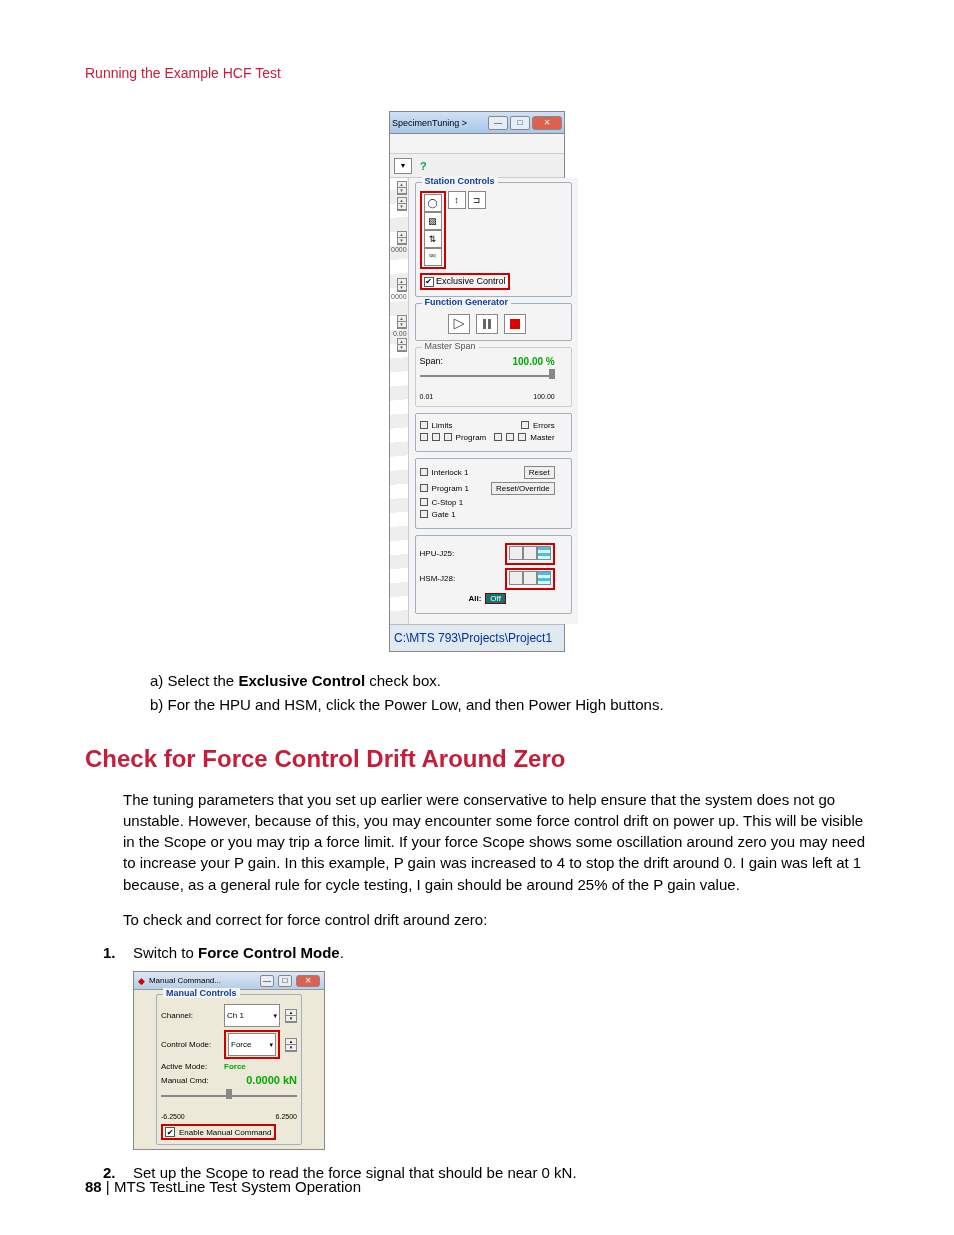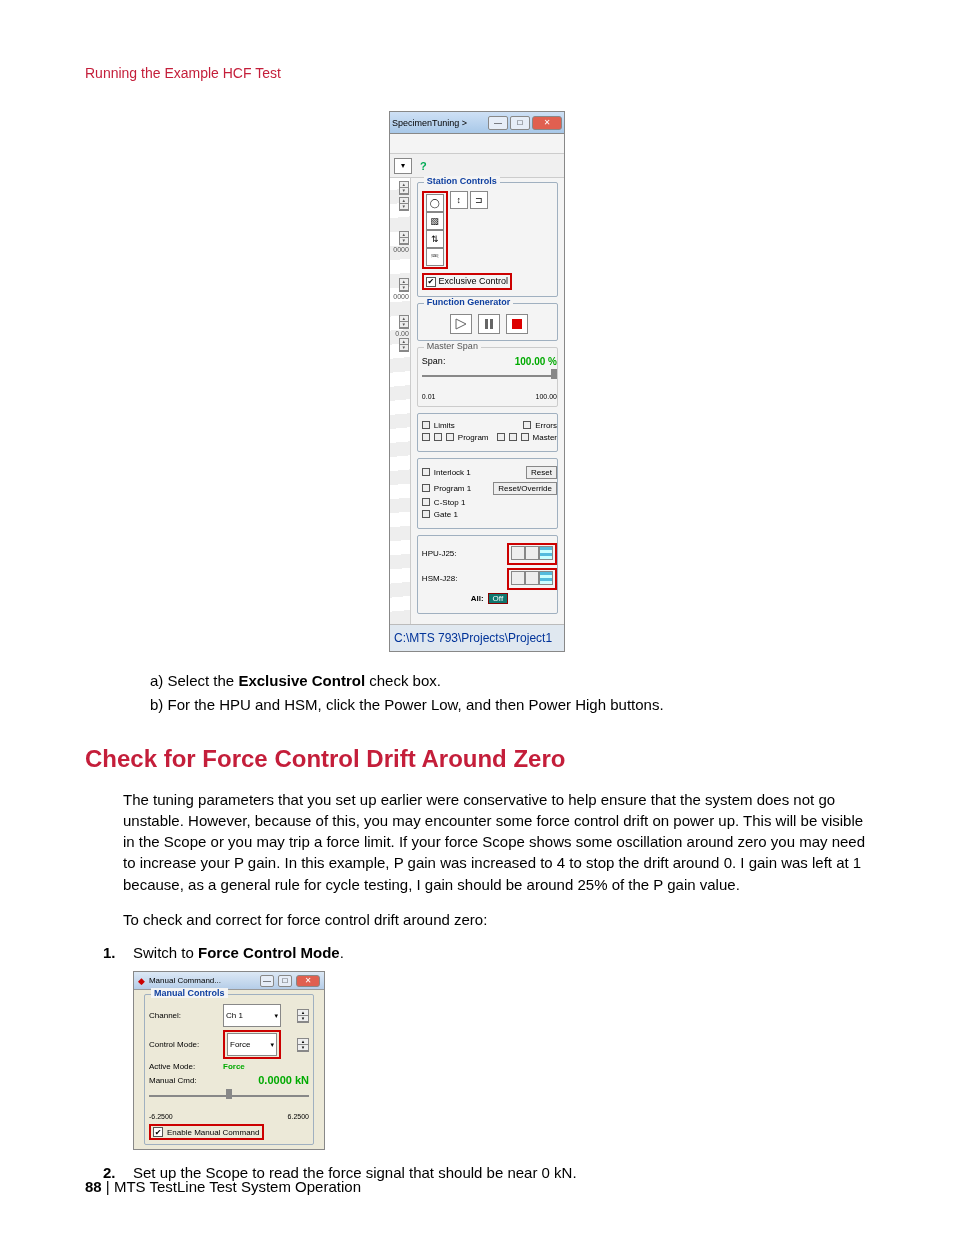--- a/index.html
+++ b/index.html
@@ -55,21 +55,21 @@
   .left-edge {
     width: 28px;
     background: repeating-linear-gradient( -5deg, #eee 0 14px, #fff 14px 28px);
     border-right: 1px solid #ccc;
     display: flex; flex-direction: column; align-items: flex-end;
     font-size: 7px; color: #555; padding: 2px 1px;
   }
   .spinpair { display:flex; flex-direction:column; border:1px solid #888; margin:1px 0;}
   .spinpair div{ width:8px;height:6px;background:#eee; border-bottom:1px solid #888; font-size:5px; line-height:5px; text-align:center;}
   .right-panel { flex:1; padding: 4px 6px; background:#f4f4f4;}
-  .groupbox { border: 1px solid #a0b0c0; border-radius: 2px; padding: 4px 0 6px 4px; margin-bottom: 6px; position:relative;}
+  .groupbox { border: 1px solid #a0b0c0; border-radius: 2px; padding: 4px 16px 6px 4px; margin-bottom: 6px; position:relative;}
   .grouptitle { color: #1040a0; font-weight: bold; font-size: 9px; position: absolute; top: -7px; left: 6px; background:#f4f4f4; padding: 0 3px;}
   .redbox { border: 2px solid #c00; padding: 1px 2px; display: inline-block; }
   .iconrow { display:flex; gap:2px; margin-top:4px;}
   .iconbtn { width:18px;height:18px;border:1px solid #888;background:#fff;display:flex;align-items:center;justify-content:center;font-size:9px;}
   .checkbox-row { display:flex;align-items:center;gap:4px;margin-top:4px;font-size:9px;}
   .chk { width:10px;height:10px;border:1px solid #555;background:#fff;display:inline-flex;align-items:center;justify-content:center;font-size:8px;color:#000;}
   .fngrow { display:flex; gap:6px; justify-content:center; margin-top:6px;}
   .fnbtn { width:22px;height:20px;border:1px solid #888;background:#fff;display:flex;align-items:center;justify-content:center;}
   .spanrow { display:flex;justify-content:space-between;align-items:center;font-size:9px;margin-top:4px;}
   .greenval { color:#0a0;font-weight:bold;font-size:10px;}
@@ -90,23 +90,23 @@
   .body-text { font-size: 15px; line-height: 1.42; margin: 0 0 14px 38px;}
   .step-row { font-size: 15px; margin: 0 0 10px 18px; display:flex; gap:8px;}
   .step-num { font-weight: bold; width: 22px; flex-shrink:0;}
   
   .screenshot2 {
     width: 192px; margin: 4px 0 14px 48px;
     border: 1px solid #888; background: #ece9d8; font-size:8px;
   }
   .titlebar2 { height:18px;background:linear-gradient(#dce8f5,#b5cde8);display:flex;align-items:center;padding:0 4px;gap:4px;border-bottom:1px solid #999;}
   .t2-title{flex:1;font-size:8px;}
-  .mcbody { padding:4px 10px;}
+  .mcbody { padding:4px 22px;}
   .mcgroup { border:1px solid #a0b0c0;border-radius:2px;padding:6px 4px 4px 4px;position:relative;}
-  .mcrow { display:flex;align-items:center;gap:16px;margin:3px 0;font-size:8px;}
+  .mcrow { display:flex;align-items:center;gap:5px;margin:3px 0;font-size:8px;}
   .mcrow label{width:58px;}
   .sel { flex:1;height:23px;border:1px solid #888;background:#fff;padding:0 2px;display:flex;align-items:center;justify-content:space-between;}
   .sel .dd{font-size:7px;}
   .spin2 { display:flex;flex-direction:column;border:1px solid #888;}
   .spin2 div{width:10px;height:6px;background:#eee;font-size:5px;line-height:5px;text-align:center;border-bottom:1px solid #888;}
   .activeval { color:#0a0;font-weight:bold;}
   .cmdval { color:#0a0;font-weight:bold;font-size:11px;text-align:right;flex:1;}
   .enable-row { display:flex;align-items:center;gap:4px;margin-top:4px;}
   .redbox2 { border:2px solid #c00;padding:1px 2px;display:inline-flex;align-items:center;gap:4px;}
   .footer { position:absolute;bottom:40px;left:85px;font-size:15px;}

